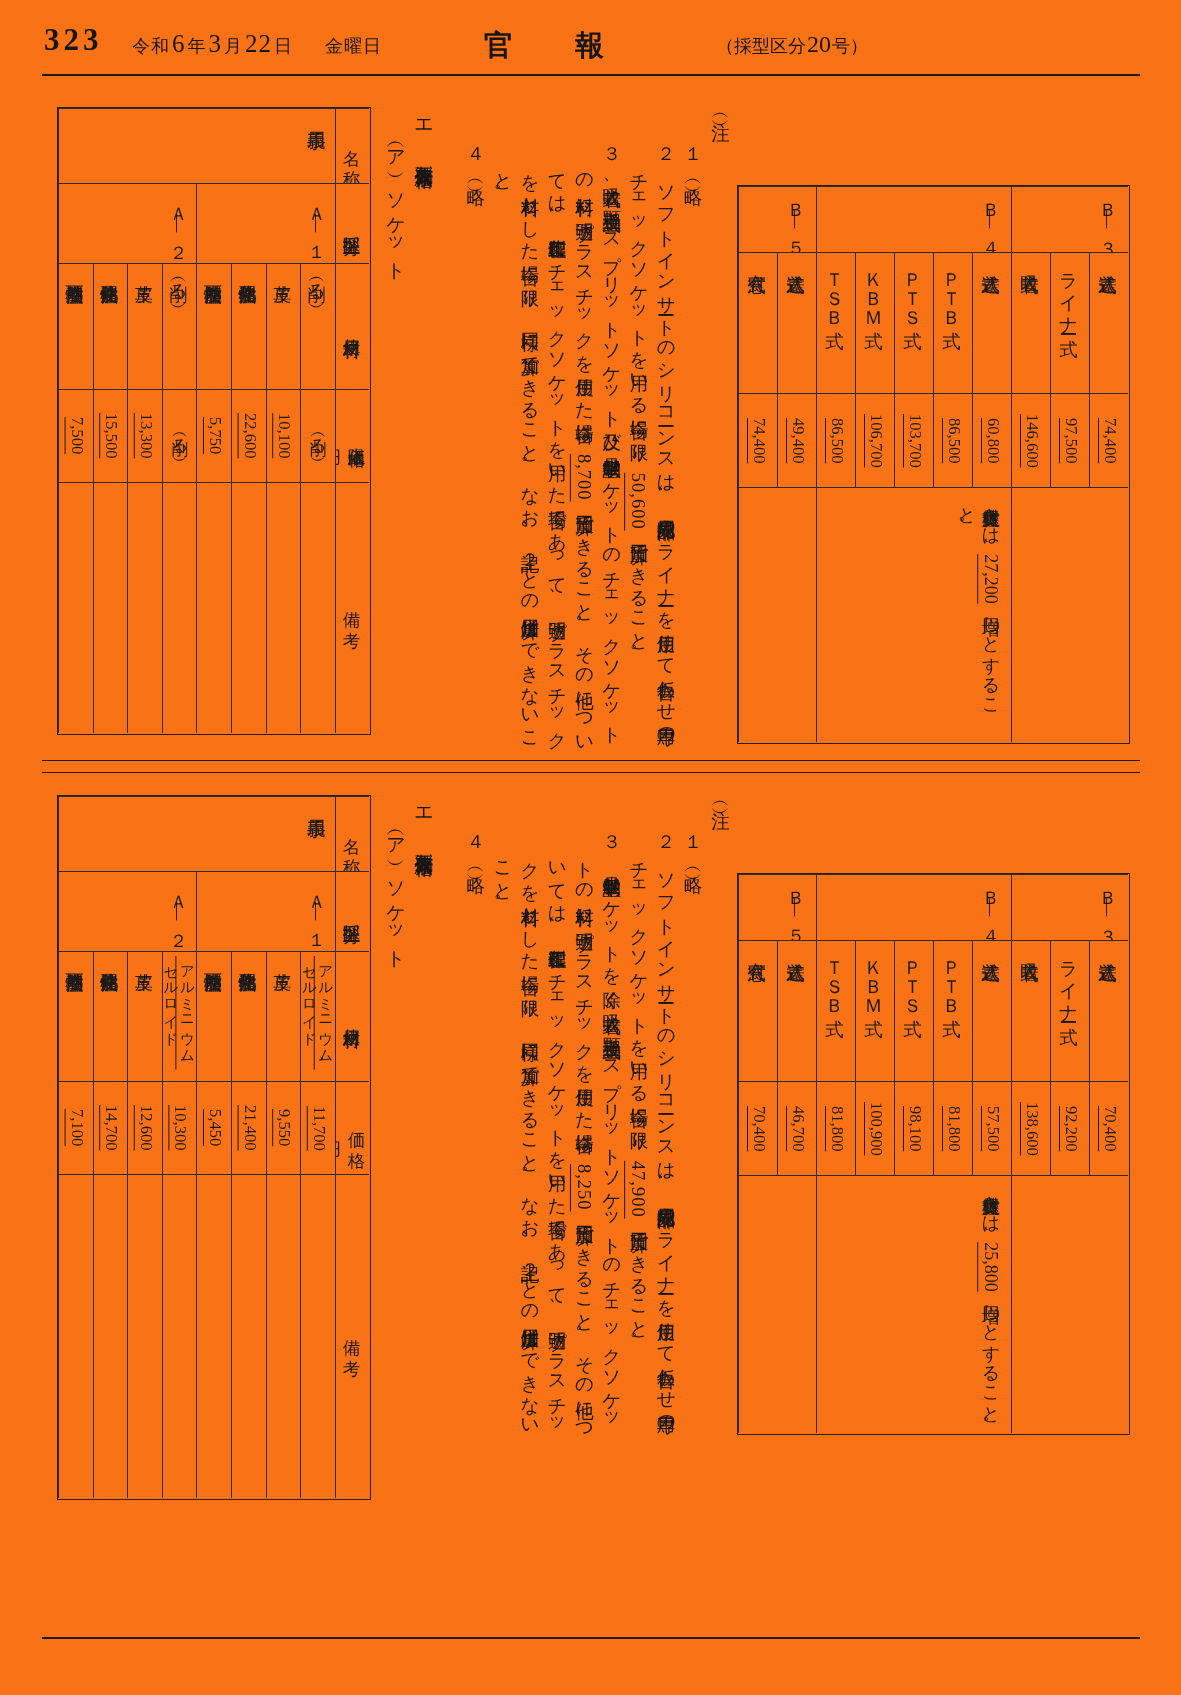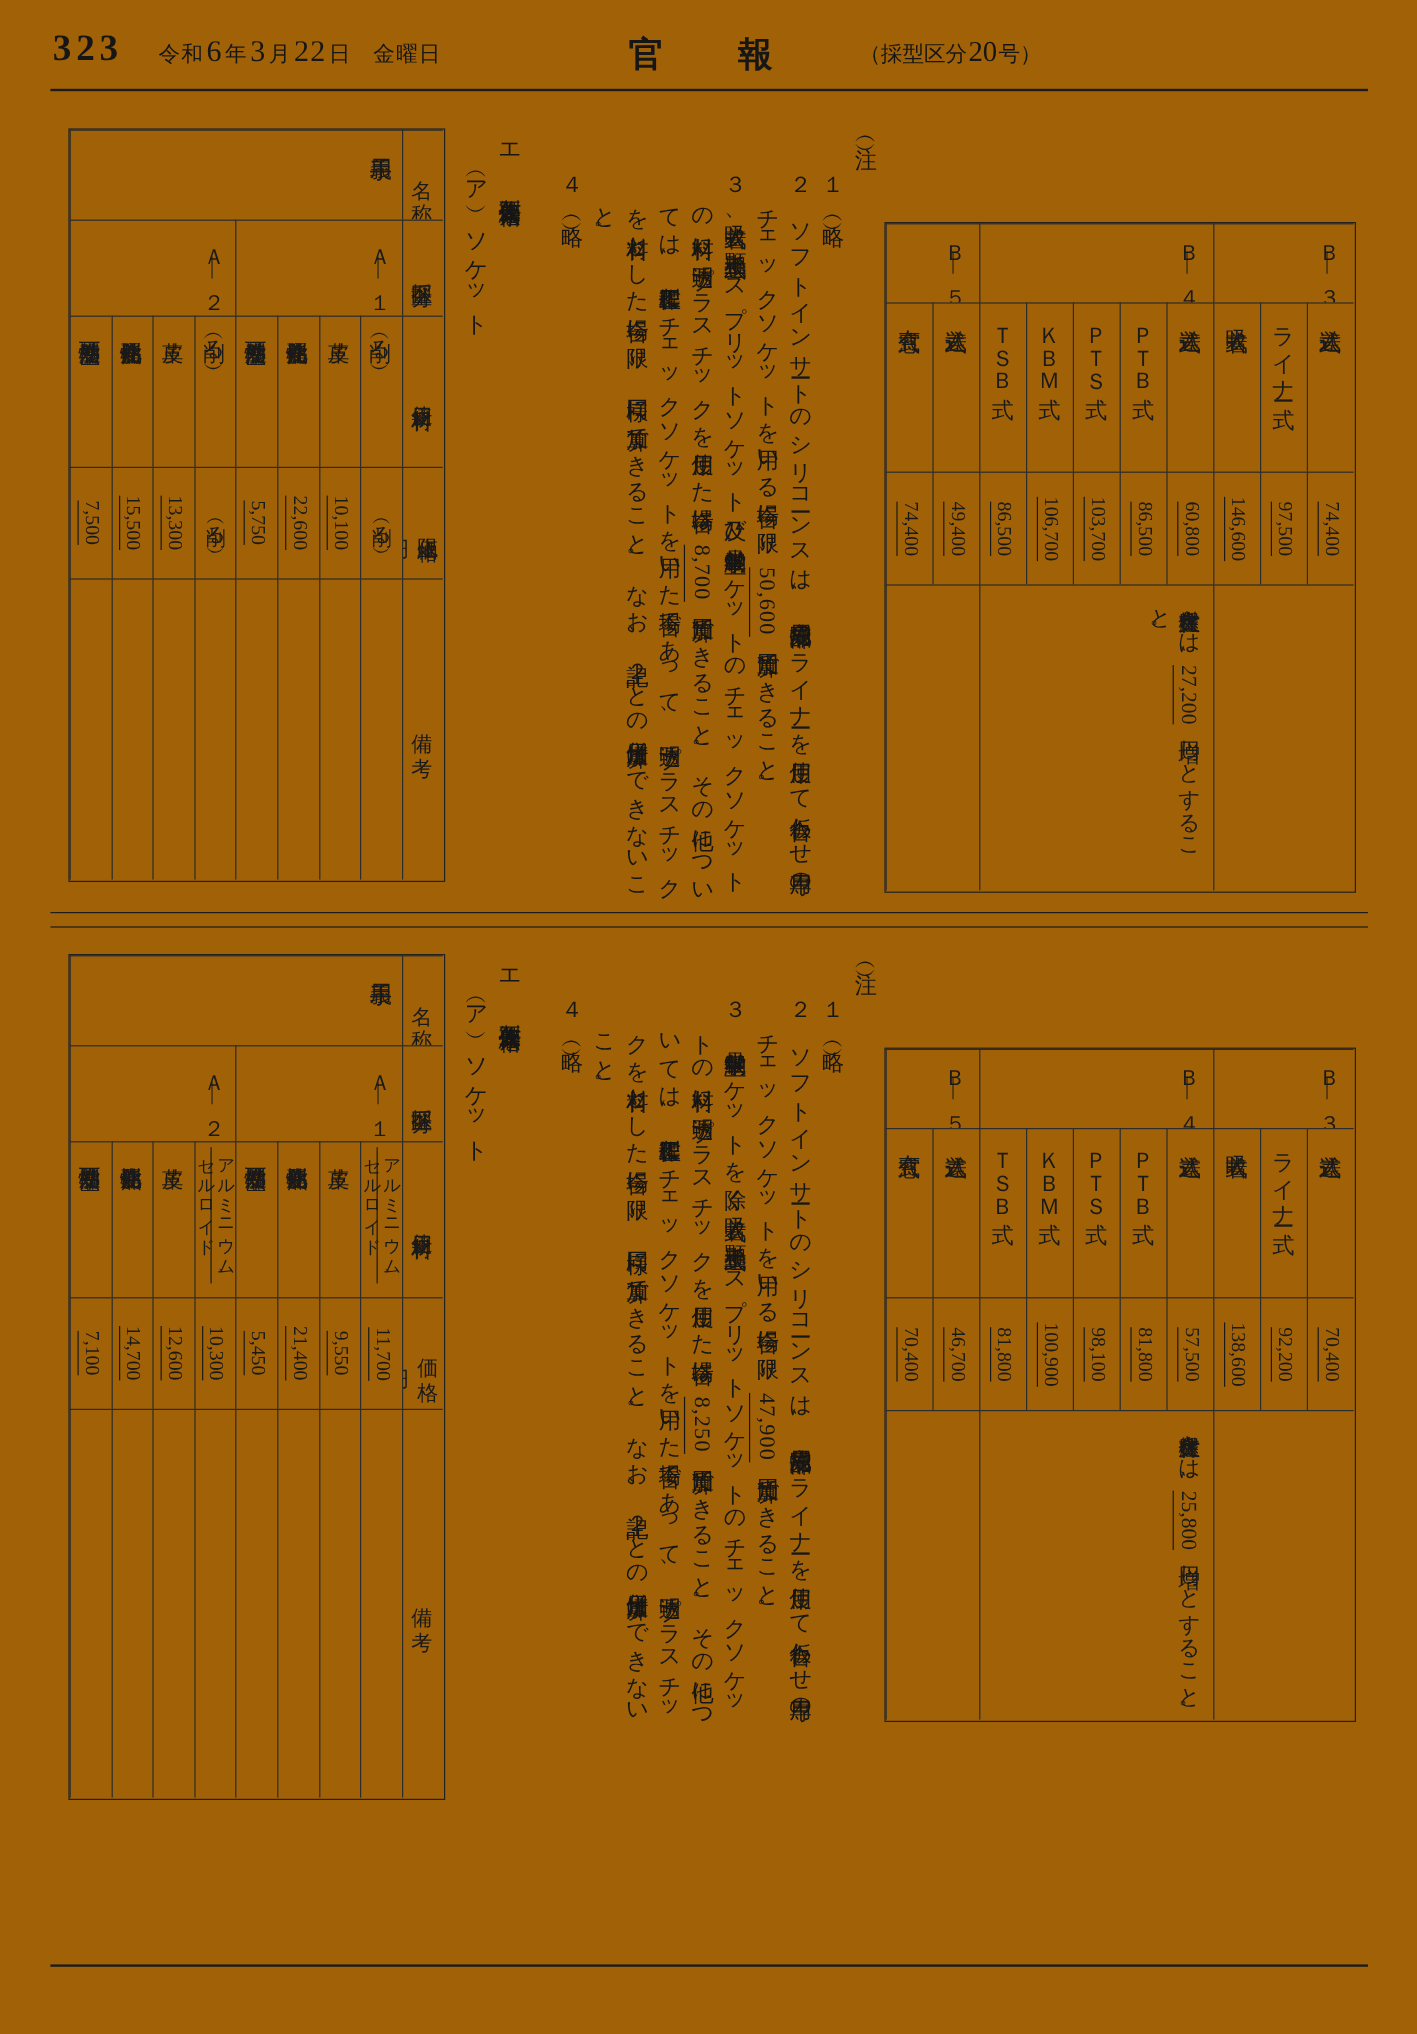--- a/index.html
+++ b/index.html
@@ -1,25 +1,25 @@
 <!DOCTYPE html>
 <html><head>
 <meta charset="utf-8">
 <title>官報</title>
 <style>
   html,body{margin:0;padding:0;}
-  #page{position:relative;width:1181px;height:1695px;background:#a16207;overflow:hidden;
+  #page{position:relative;width:1181px;height:1695px;background:#f97316;overflow:hidden;
         font-family:"Liberation Serif","DejaVu Serif",serif;color:#161616;}
   .abs{position:absolute;}
   
   #pageno{left:44px;top:22px;font-size:31px;font-weight:bold;letter-spacing:4px;}
   #date{left:132px;top:30px;font-size:18px;letter-spacing:1px;}
   #date .hnum{font-size:25px;font-weight:500;margin:0 2px;}
-  #weekday{margin-left:18px;}
-  #masthead{left:484px;top:26px;font-size:29px;font-weight:600;letter-spacing:62px;margin-left:40px;}
+  #weekday{margin-left:32px;}
+  #masthead{left:484px;top:26px;font-size:29px;font-weight:600;letter-spacing:62px;}
   #issue{left:716px;top:31px;font-size:18px;}
   #issue .hnum{font-size:24px;margin:0 1px;}
   .rule{position:absolute;left:42px;width:1098px;background:#1c1c1c;}
   #rule-top{top:74px;height:2px;}
   #rule-mid1{top:760px;height:1px;}
   #rule-mid2{top:772px;height:1px;}
   #rule-bot{top:1637px;height:2px;}
   
   .vflow{position:absolute;writing-mode:vertical-rl;-webkit-writing-mode:vertical-rl;}
   .notes{width:282px;height:642px;font-size:18.5px;line-height:27.2px;letter-spacing:1px;}

